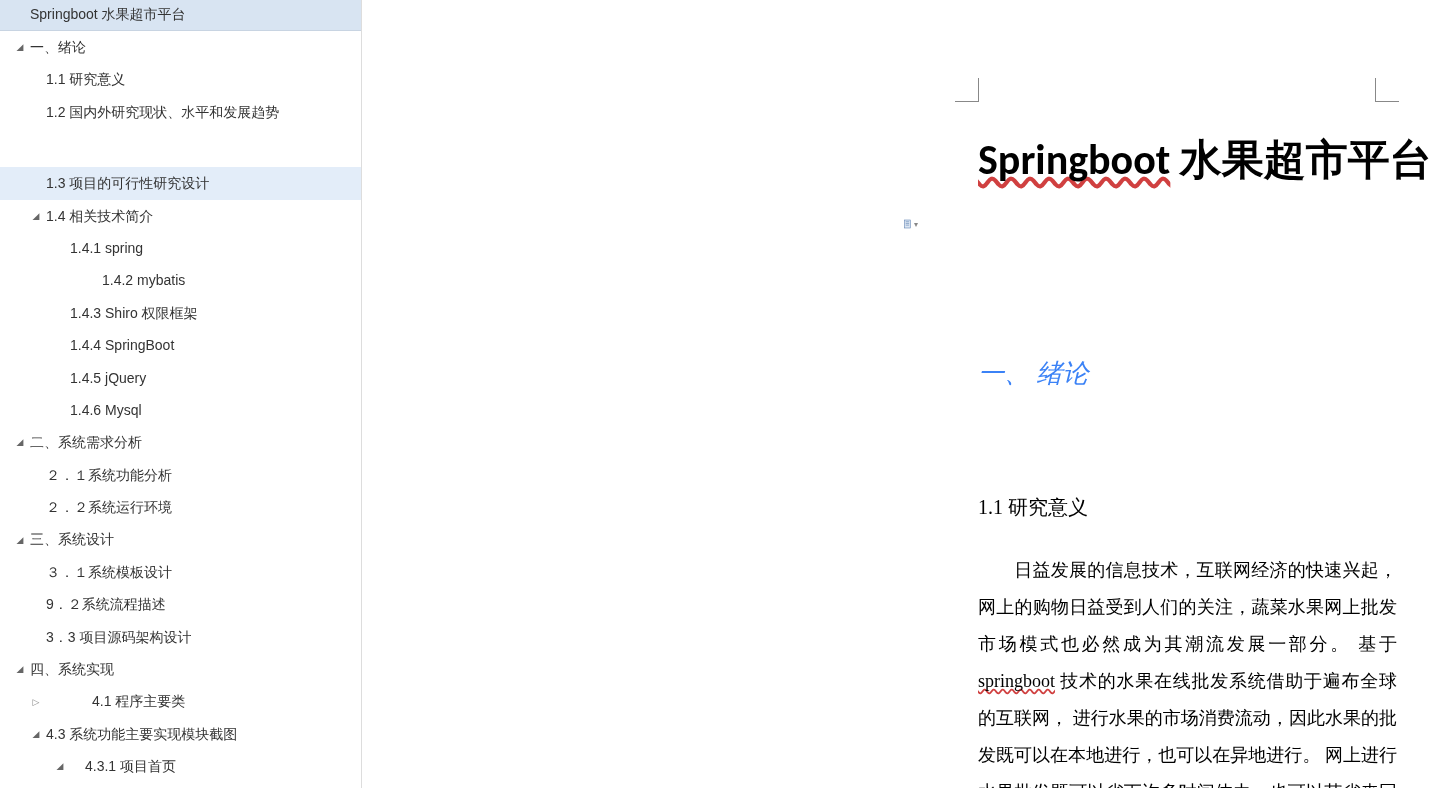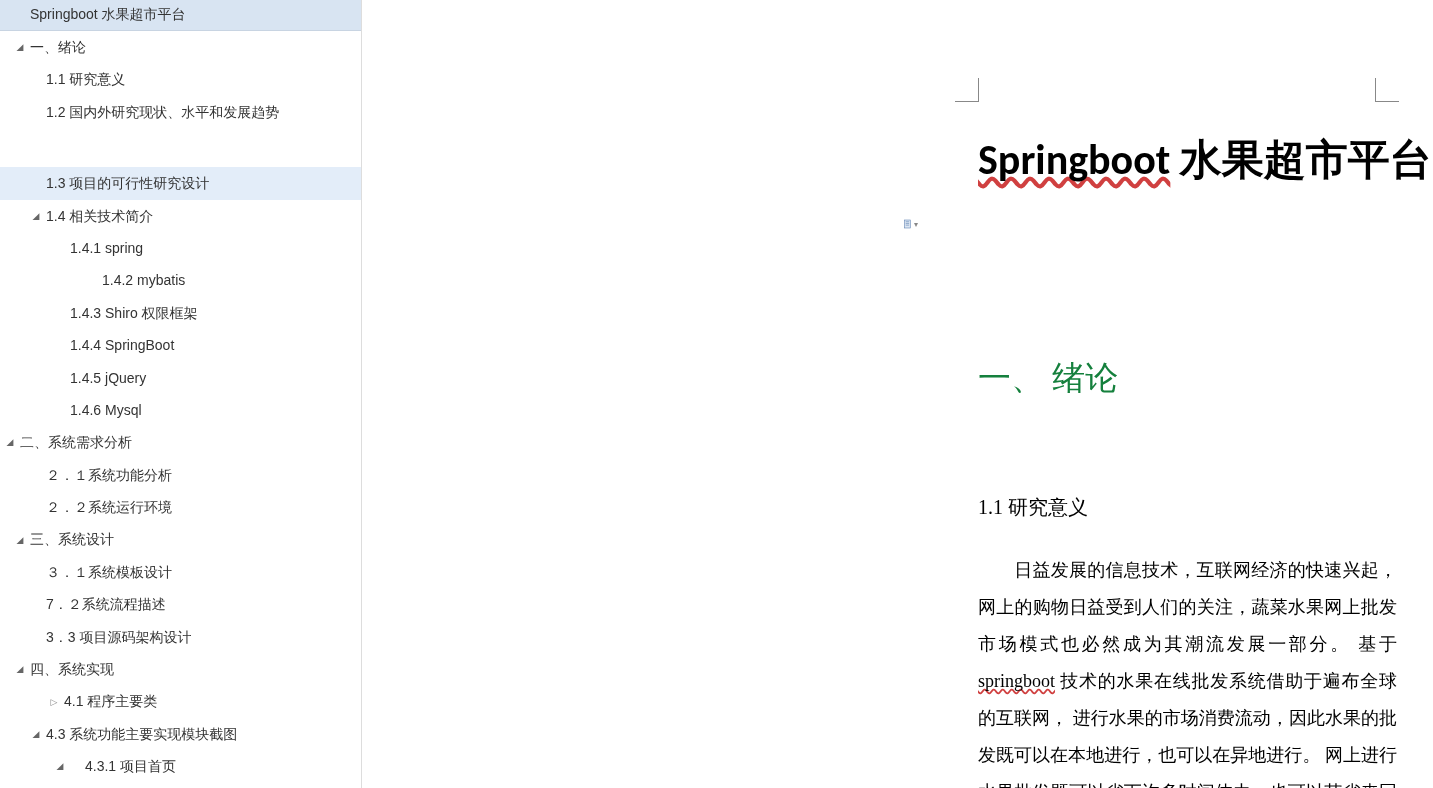--- a/index.html
+++ b/index.html
@@ -92,23 +92,24 @@
 }
 .spellcheck {
   border-bottom: 2px wavy #d04040;
   text-decoration: underline wavy #d04040;
   text-decoration-skip-ink: none;
   display:inline-block;
 }
 .sec-h1 {
   position: absolute;
   left: 616px; top: 356px;
-  font-size: 33px;
+  font-size: 26px;
   font-family: "SimSun","宋体",serif;
-  color:#15803d;
+  color:#3b82f6;
+  font-style:italic;
 }
 .sec-h2 {
   position: absolute;
   left: 616px; top: 494px;
   font-size: 20px;
   font-family: "SimSun","宋体",serif;
   color:#000;
 }
 .body-text {
   position: absolute;
@@ -166,21 +167,21 @@
         <span class="label">1.4.4 SpringBoot</span>
       </div>
       <div class="nav-item" style="padding-left: 70px;">
         <span class="arrow none" style="width: 0px;"></span>
         <span class="label">1.4.5 jQuery</span>
       </div>
       <div class="nav-item" style="padding-left: 70px;">
         <span class="arrow none" style="width: 0px;"></span>
         <span class="label">1.4.6 Mysql</span>
       </div>
-      <div class="nav-item" style="padding-left: 4px;">
+      <div class="nav-item" style="padding-left: 14px;">
         <span class="arrow expanded"></span>
         <span class="label" style="margin-left: 4px;">二、系统需求分析</span>
       </div>
       <div class="nav-item" style="padding-left: 46px;">
         <span class="arrow none" style="width: 0px;"></span>
         <span class="label">２．１系统功能分析</span>
       </div>
       <div class="nav-item" style="padding-left: 46px;">
         <span class="arrow none" style="width: 0px;"></span>
         <span class="label">２．２系统运行环境</span>
@@ -188,31 +189,31 @@
       <div class="nav-item" style="padding-left: 14px;">
         <span class="arrow expanded"></span>
         <span class="label" style="margin-left: 4px;">三、系统设计</span>
       </div>
       <div class="nav-item" style="padding-left: 46px;">
         <span class="arrow none" style="width: 0px;"></span>
         <span class="label">３．１系统模板设计</span>
       </div>
       <div class="nav-item" style="padding-left: 46px;">
         <span class="arrow none" style="width: 0px;"></span>
-        <span class="label">7．２系统流程描述</span>
+        <span class="label">9．２系统流程描述</span>
       </div>
       <div class="nav-item" style="padding-left: 46px;">
         <span class="arrow none" style="width: 0px;"></span>
         <span class="label">3．3 项目源码架构设计</span>
       </div>
       <div class="nav-item" style="padding-left: 14px;">
         <span class="arrow expanded"></span>
         <span class="label" style="margin-left: 4px;">四、系统实现</span>
       </div>
-      <div class="nav-item" style="padding-left: 48px;">
+      <div class="nav-item" style="padding-left: 30px; gap: 46px;">
         <span class="arrow collapsed"></span>
         <span class="label" style="margin-left: 4px;">4.1  程序主要类</span>
       </div>
       <div class="nav-item" style="padding-left: 30px;">
         <span class="arrow expanded"></span>
         <span class="label" style="margin-left: 4px;">4.3 系统功能主要实现模块截图</span>
       </div>
       <div class="nav-item" style="padding-left: 54px;">
         <span class="arrow expanded"></span>
         <span class="label" style="margin-left: 19px;">4.3.1 项目首页</span>

